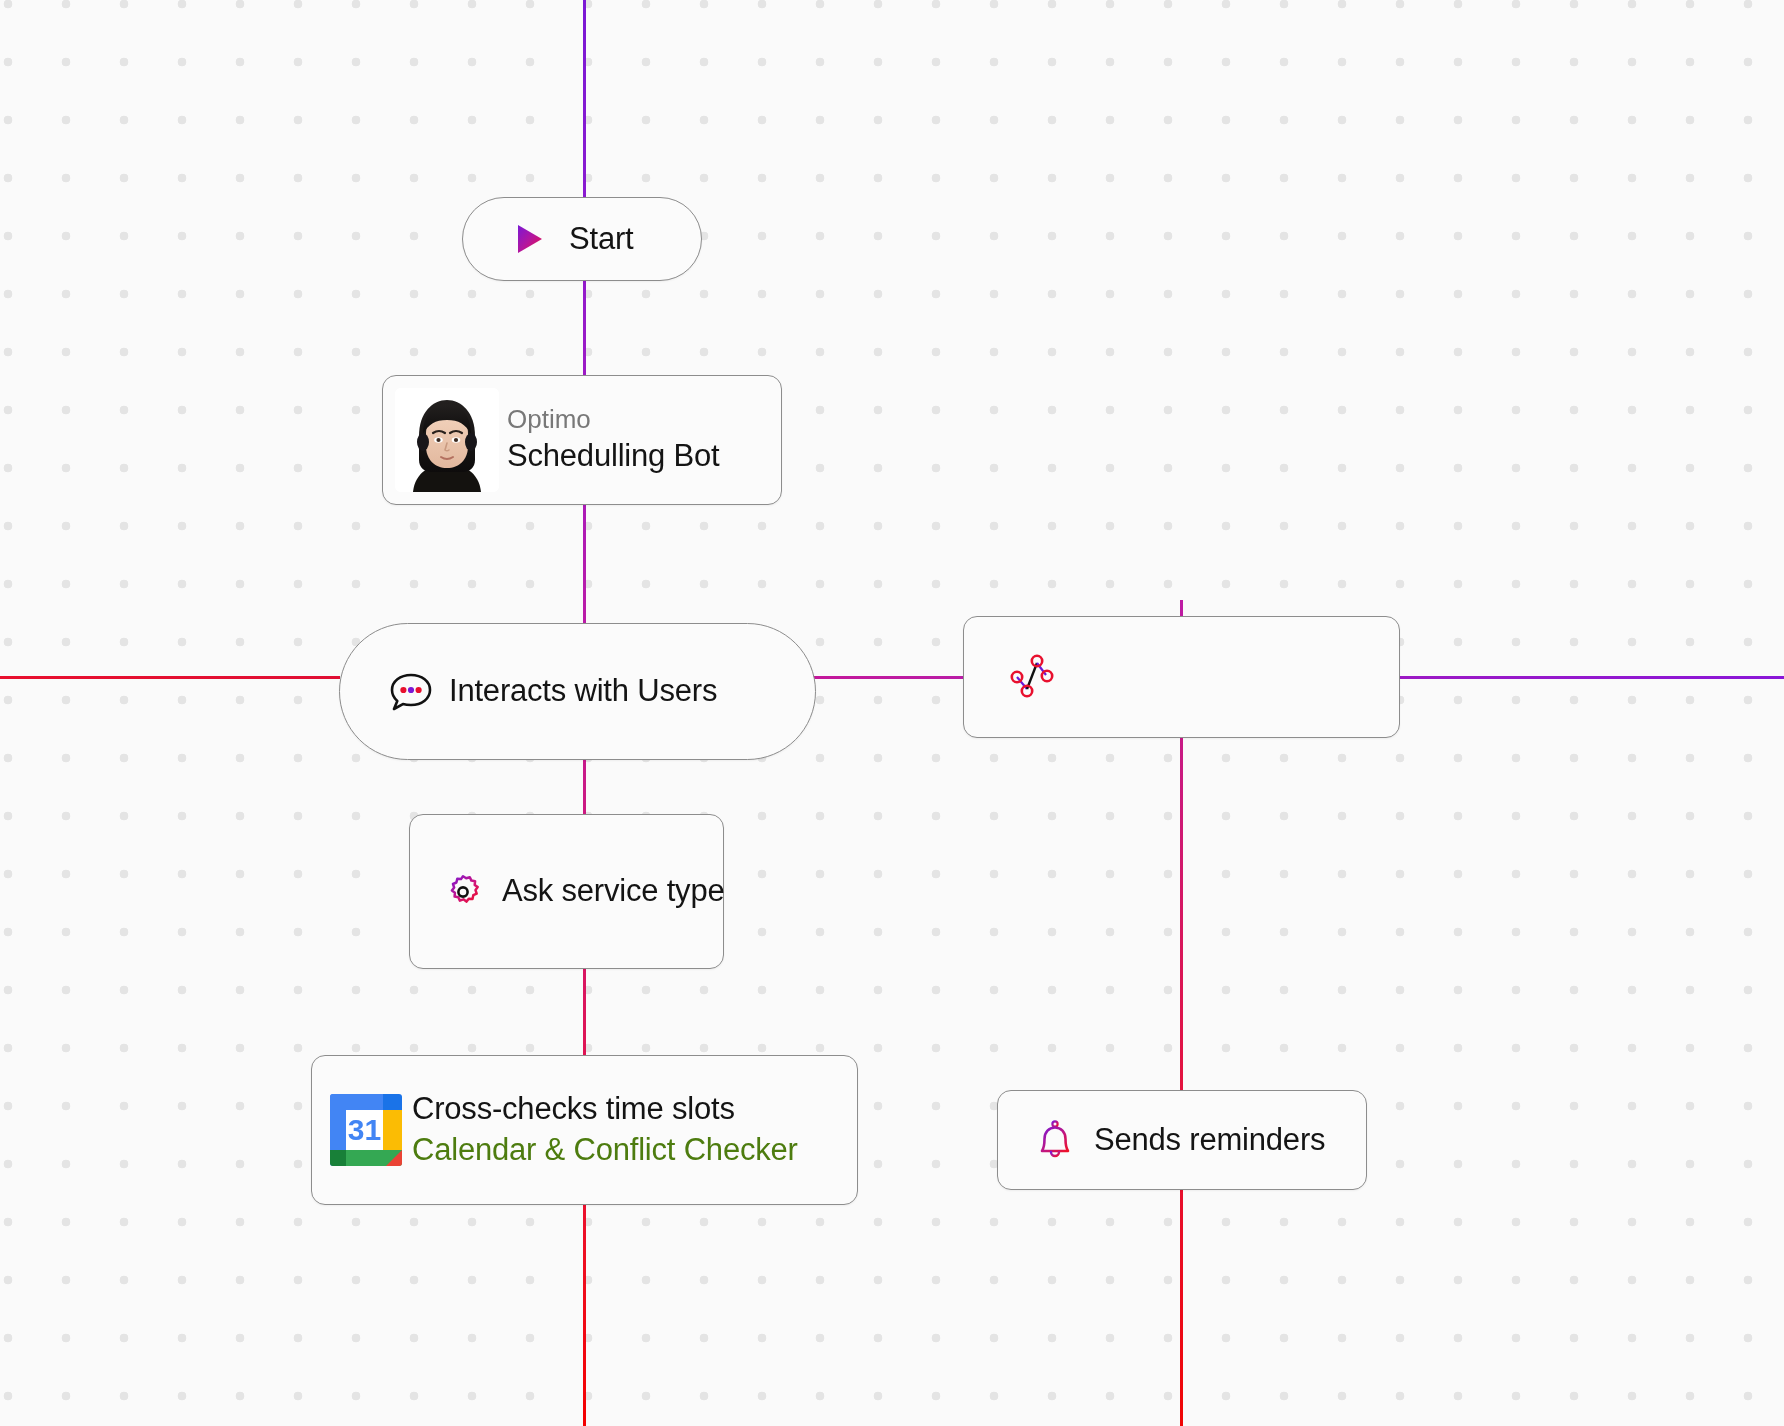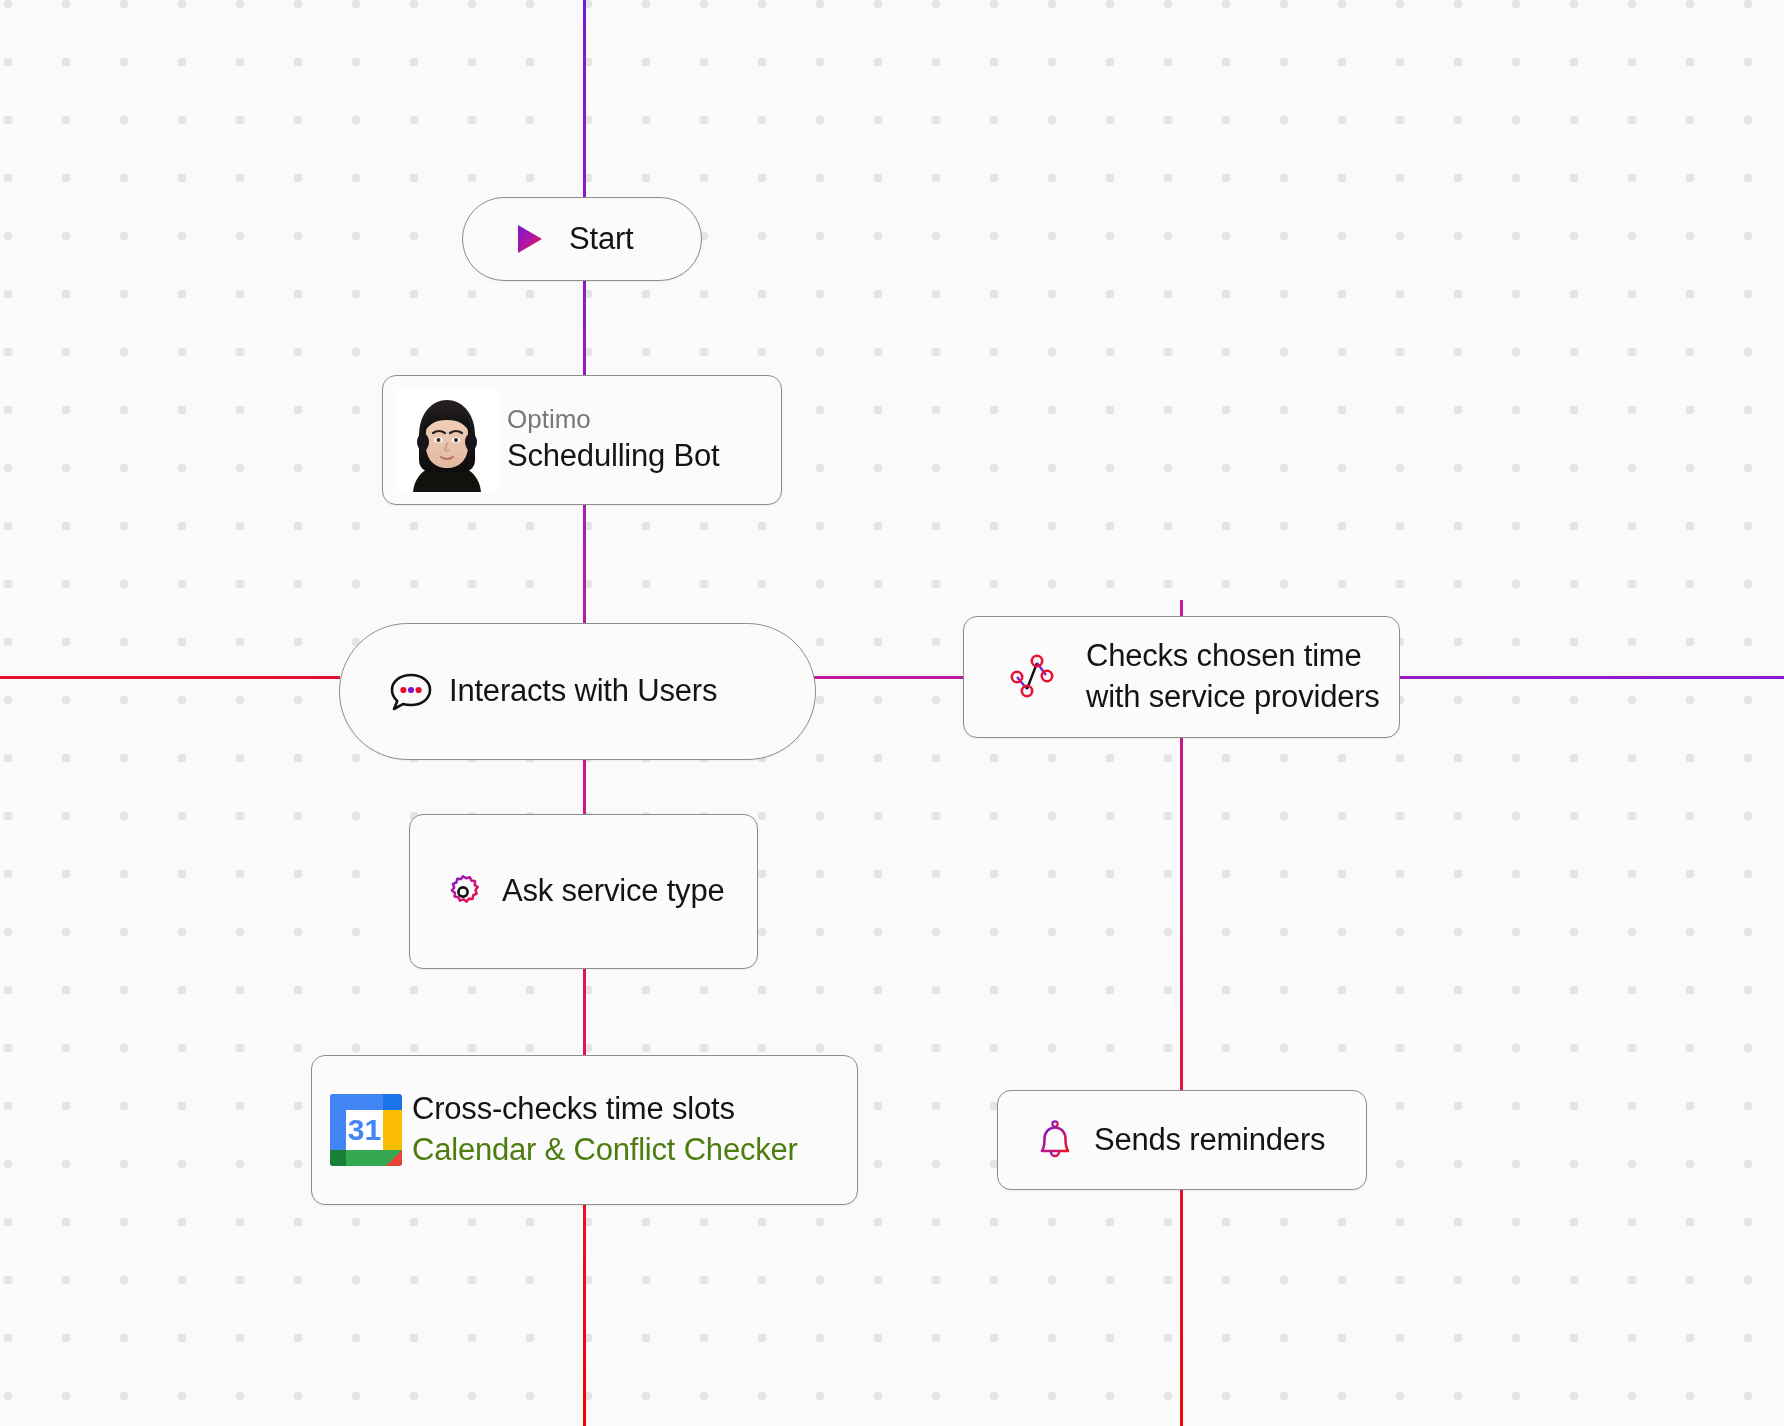--- a/index.html
+++ b/index.html
@@ -128,21 +128,21 @@
   }
   #node-interacts {
     left: 339px; top: 615px; width: 477px; height: 137px;
     padding-left: 49px; gap: 16px; margin-top: 8px;
   }
   #node-checks {
     left: 963px; top: 616px; width: 437px; height: 122px;
     padding-left: 39px; gap: 27px;
   }
   #node-asks {
-    left: 409px; top: 814px; width: 349px; height: 155px;
+    left: 409px; top: 814px; width: 315px; height: 155px;
     padding-left: 34px; gap: 20px;
   }
   #node-confirms {
     left: 979px; top: 857px; width: 403px; height: 85px;
     padding-left: 44px; gap: 27px;
   }
   #node-crosschecks {
     left: 311px; top: 1055px; width: 547px; height: 150px;
     padding-left: 16px; gap: 8px;
   }
@@ -254,24 +254,20 @@
     <span class="node-icon">
       <svg width="56" height="58" viewBox="0 0 56 58">
         <line x1="14" y1="29" x2="24" y2="41" stroke="#6a1ad8" stroke-width="2.2"></line>
         <line x1="24" y1="41" x2="34" y2="15" stroke="#111111" stroke-width="2.4"></line>
         <line x1="34" y1="15" x2="43" y2="27" stroke="#6a1ad8" stroke-width="2.2"></line>
         <circle cx="14" cy="29" r="5.2" fill="none" stroke="#e8102e" stroke-width="2.6"></circle>
         <circle cx="24" cy="43" r="5.2" fill="none" stroke="#e8102e" stroke-width="2.6"></circle>
         <circle cx="34" cy="13" r="5.2" fill="none" stroke="#e8102e" stroke-width="2.6"></circle>
         <circle cx="44" cy="28" r="5.2" fill="none" stroke="#e8102e" stroke-width="2.6"></circle>
       </svg>
-    </span>
-    <span class="node-text">
-      <span class="line-primary">Checks chosen time</span>
-      <span class="line-primary">with service providers</span>
     </span>
   </div>
 
   <div class="node rect" id="node-asks">
     <span class="stack-rows">
       <span class="stack-row">
         <span class="node-icon">
           <svg width="38" height="38" viewBox="0 0 38 38">
             <defs>
               <linearGradient id="gradGear" x1="0" y1="0" x2="1" y2="1">

